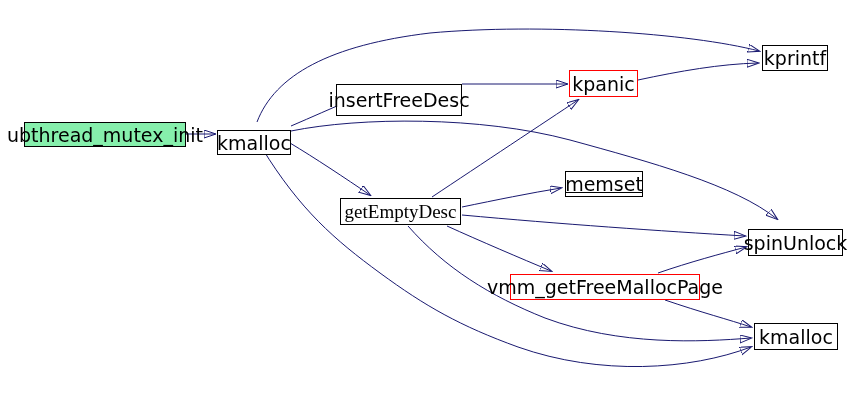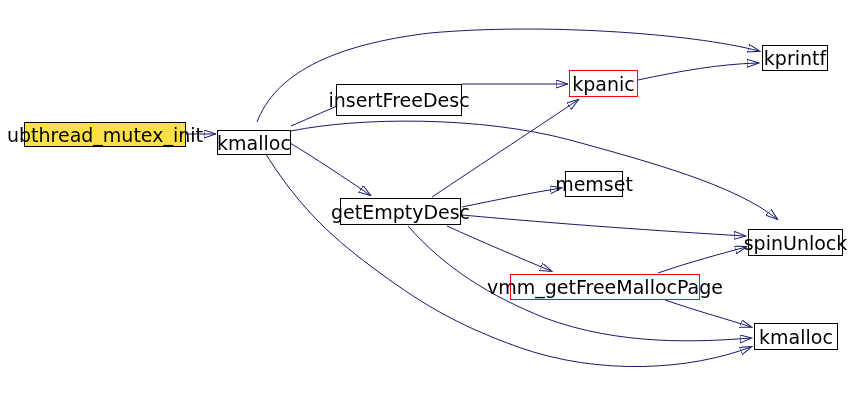--- a/index.html
+++ b/index.html
@@ -16,21 +16,21 @@
     position:absolute;
     box-sizing:border-box;
     display:flex;align-items:center;justify-content:center;
     background:#ffffff;
     border:1px solid #000000;
     color:#000000;
     font-size:19px;
     white-space:nowrap;
     cursor:pointer;
   }
-  .node-root{background:#fde047;margin-left:18px;}
+  .node-root{background:#86efac;margin-left:18px;}
   .node-red{border-color:#ff0000;}
 </style>
 </head>
 <body>
 
 <div class="canvas">
 
   <svg class="edges" width="848" height="407" viewBox="0 0 848 407">
     <defs>
       <marker id="arrow" markerUnits="userSpaceOnUse" markerWidth="13" markerHeight="10" refX="11" refY="4" orient="auto">
@@ -57,23 +57,23 @@
   <div class="node node-root" style="left:6px;top:122px;width:162px;height:25px;">ubthread_mutex_init</div>
 
   <div class="node" style="left:217px;top:122px;width:74px;height:25px;margin-top:8px;">kmalloc</div>
 
   <div class="node" style="left:336px;top:84px;width:126px;height:32px;">insertFreeDesc</div>
 
   <div class="node node-red" style="left:569px;top:70px;width:69px;height:27px;">kpanic</div>
 
   <div class="node" style="left:762px;top:45px;width:66px;height:26px;">kprintf</div>
 
-  <div class="node" style="left:565px;top:171px;width:58px;height:26px;">memset</div>
+  <div class="node" style="left:565px;top:171px;width:78px;height:26px;text-decoration:underline;">memset</div>
 
-  <div class="node" style="left:340px;top:198px;width:121px;height:27px;">getEmptyDesc</div>
+  <div class="node" style="left:340px;top:198px;width:121px;height:27px;font-family:Liberation Serif, serif;">getEmptyDesc</div>
 
   <div class="node" style="left:748px;top:229px;width:95px;height:27px;">spinUnlock</div>
 
   <div class="node node-red" style="left:510px;top:274px;width:190px;height:26px;">vmm_getFreeMallocPage</div>
 
   <div class="node" style="left:754px;top:323px;width:84px;height:27px;">kmalloc</div>
 
 </div>
 
 </body></html>

